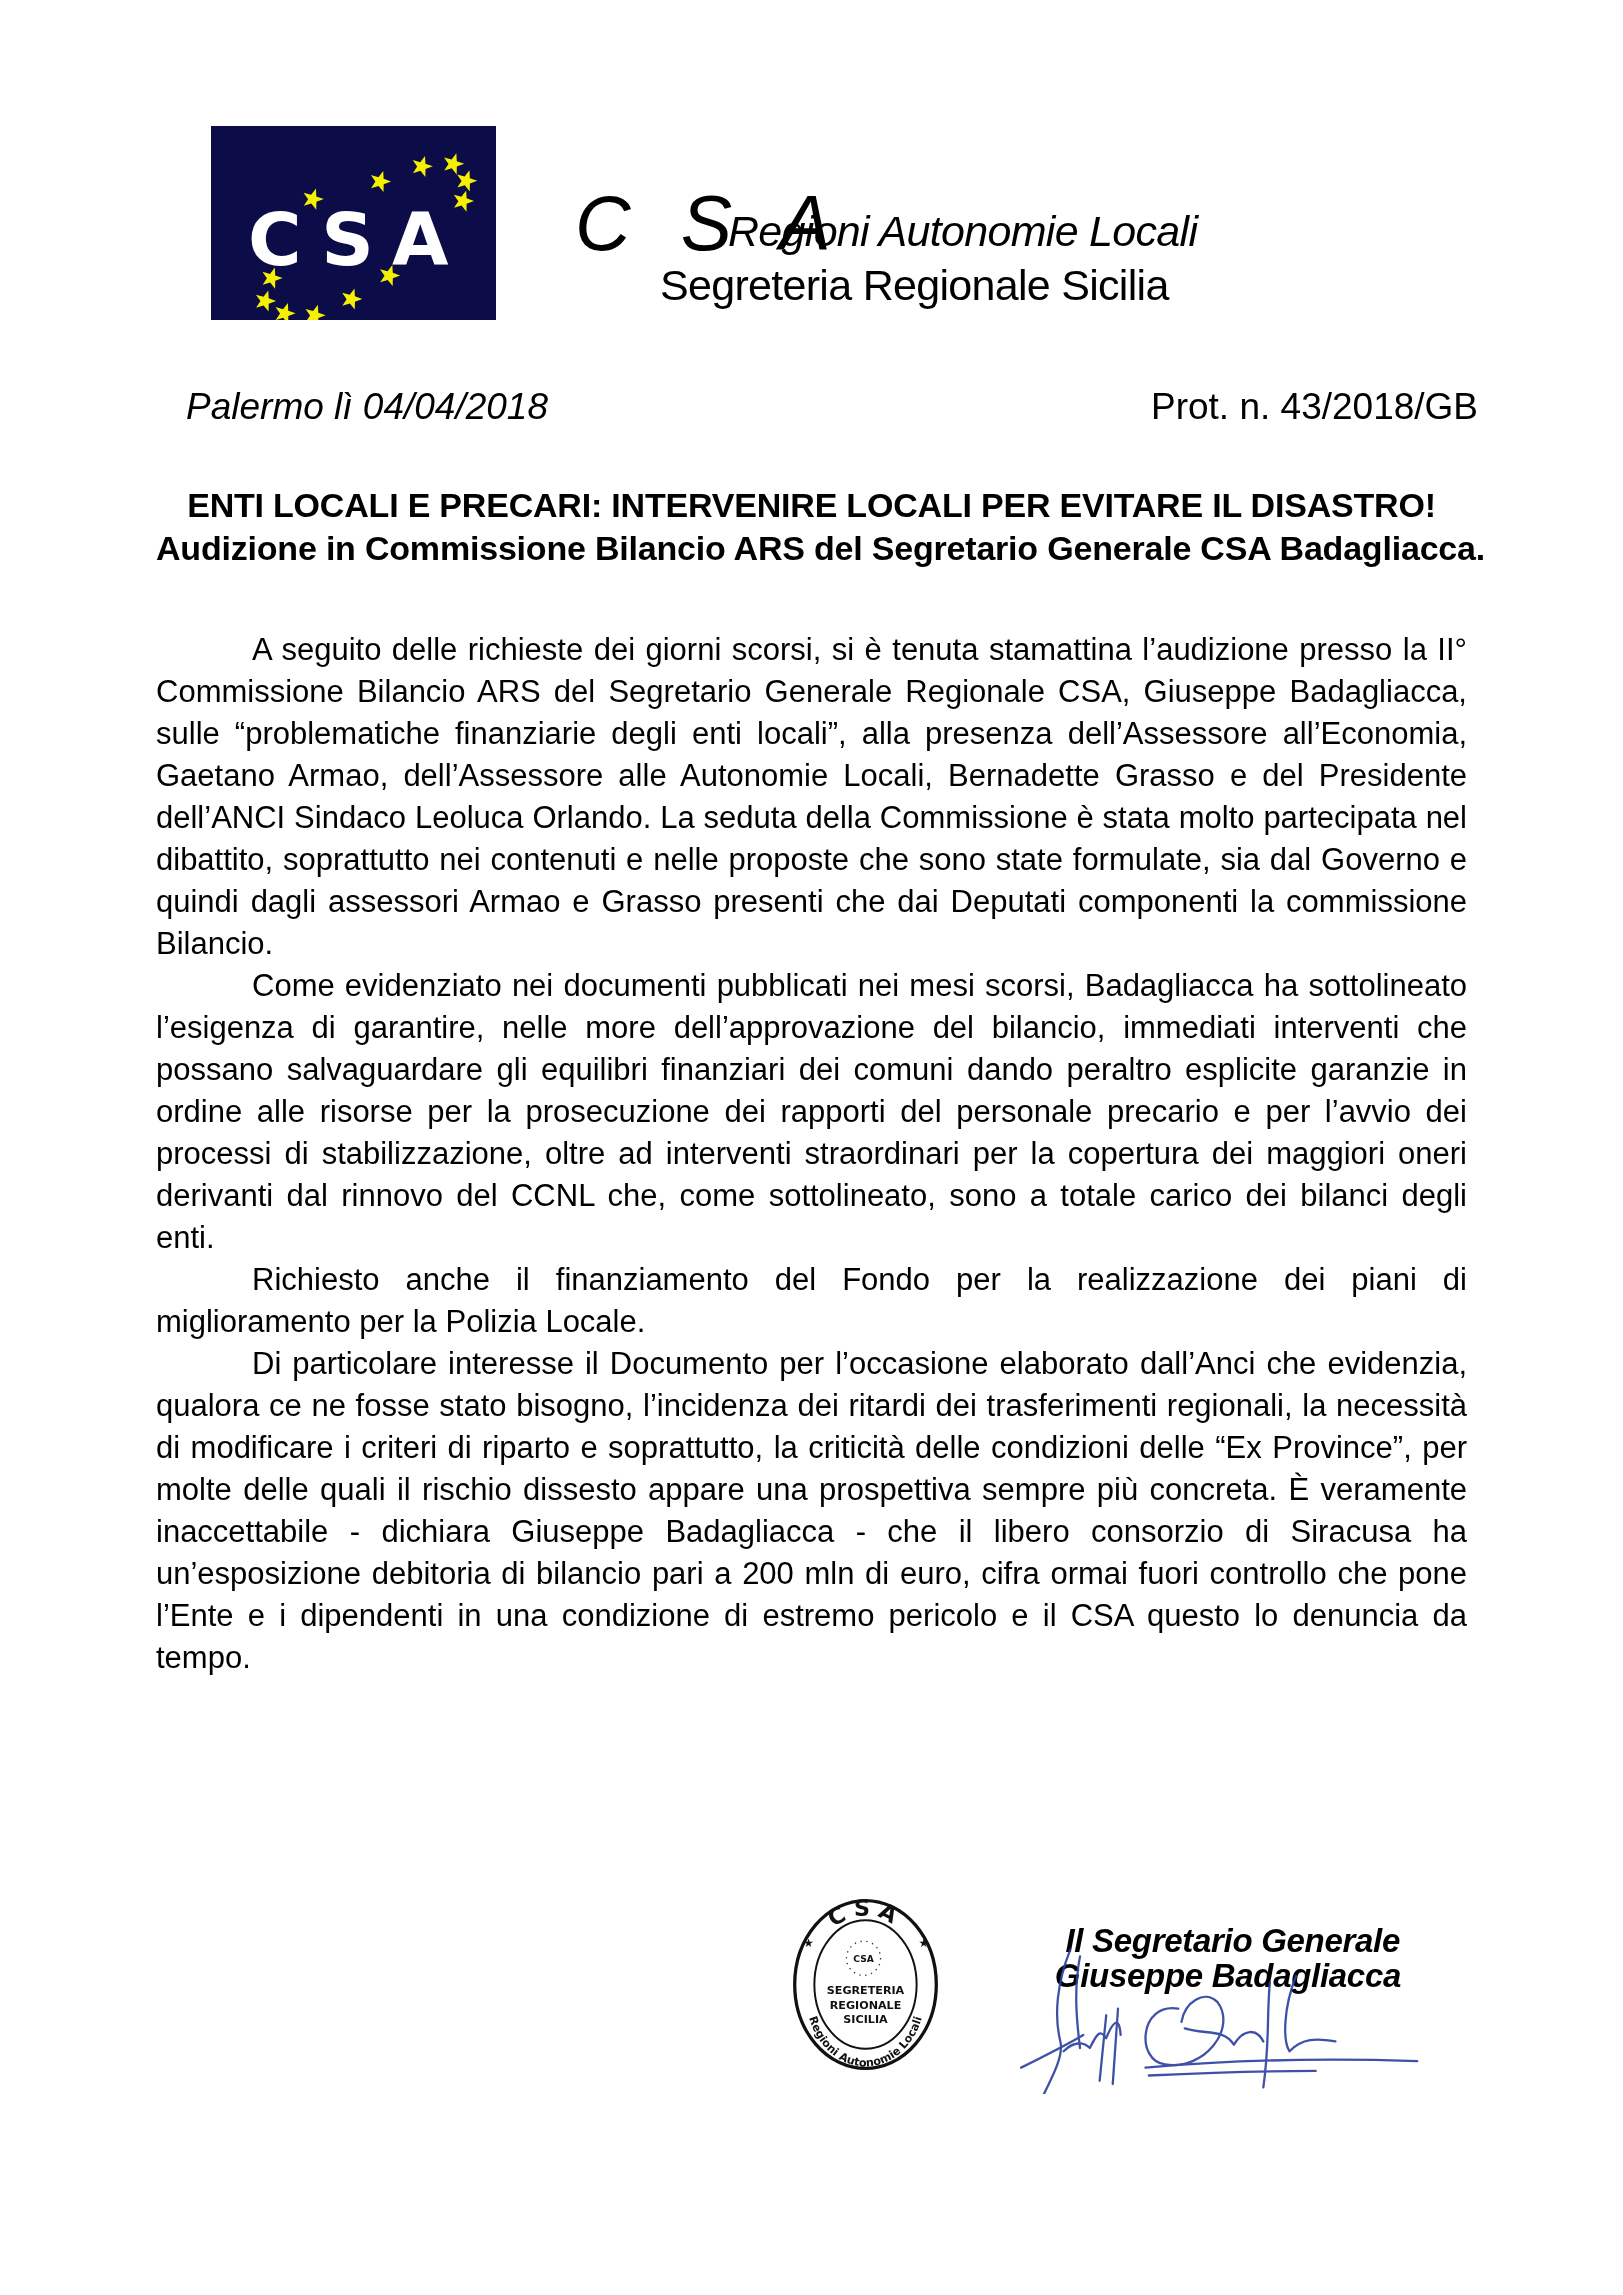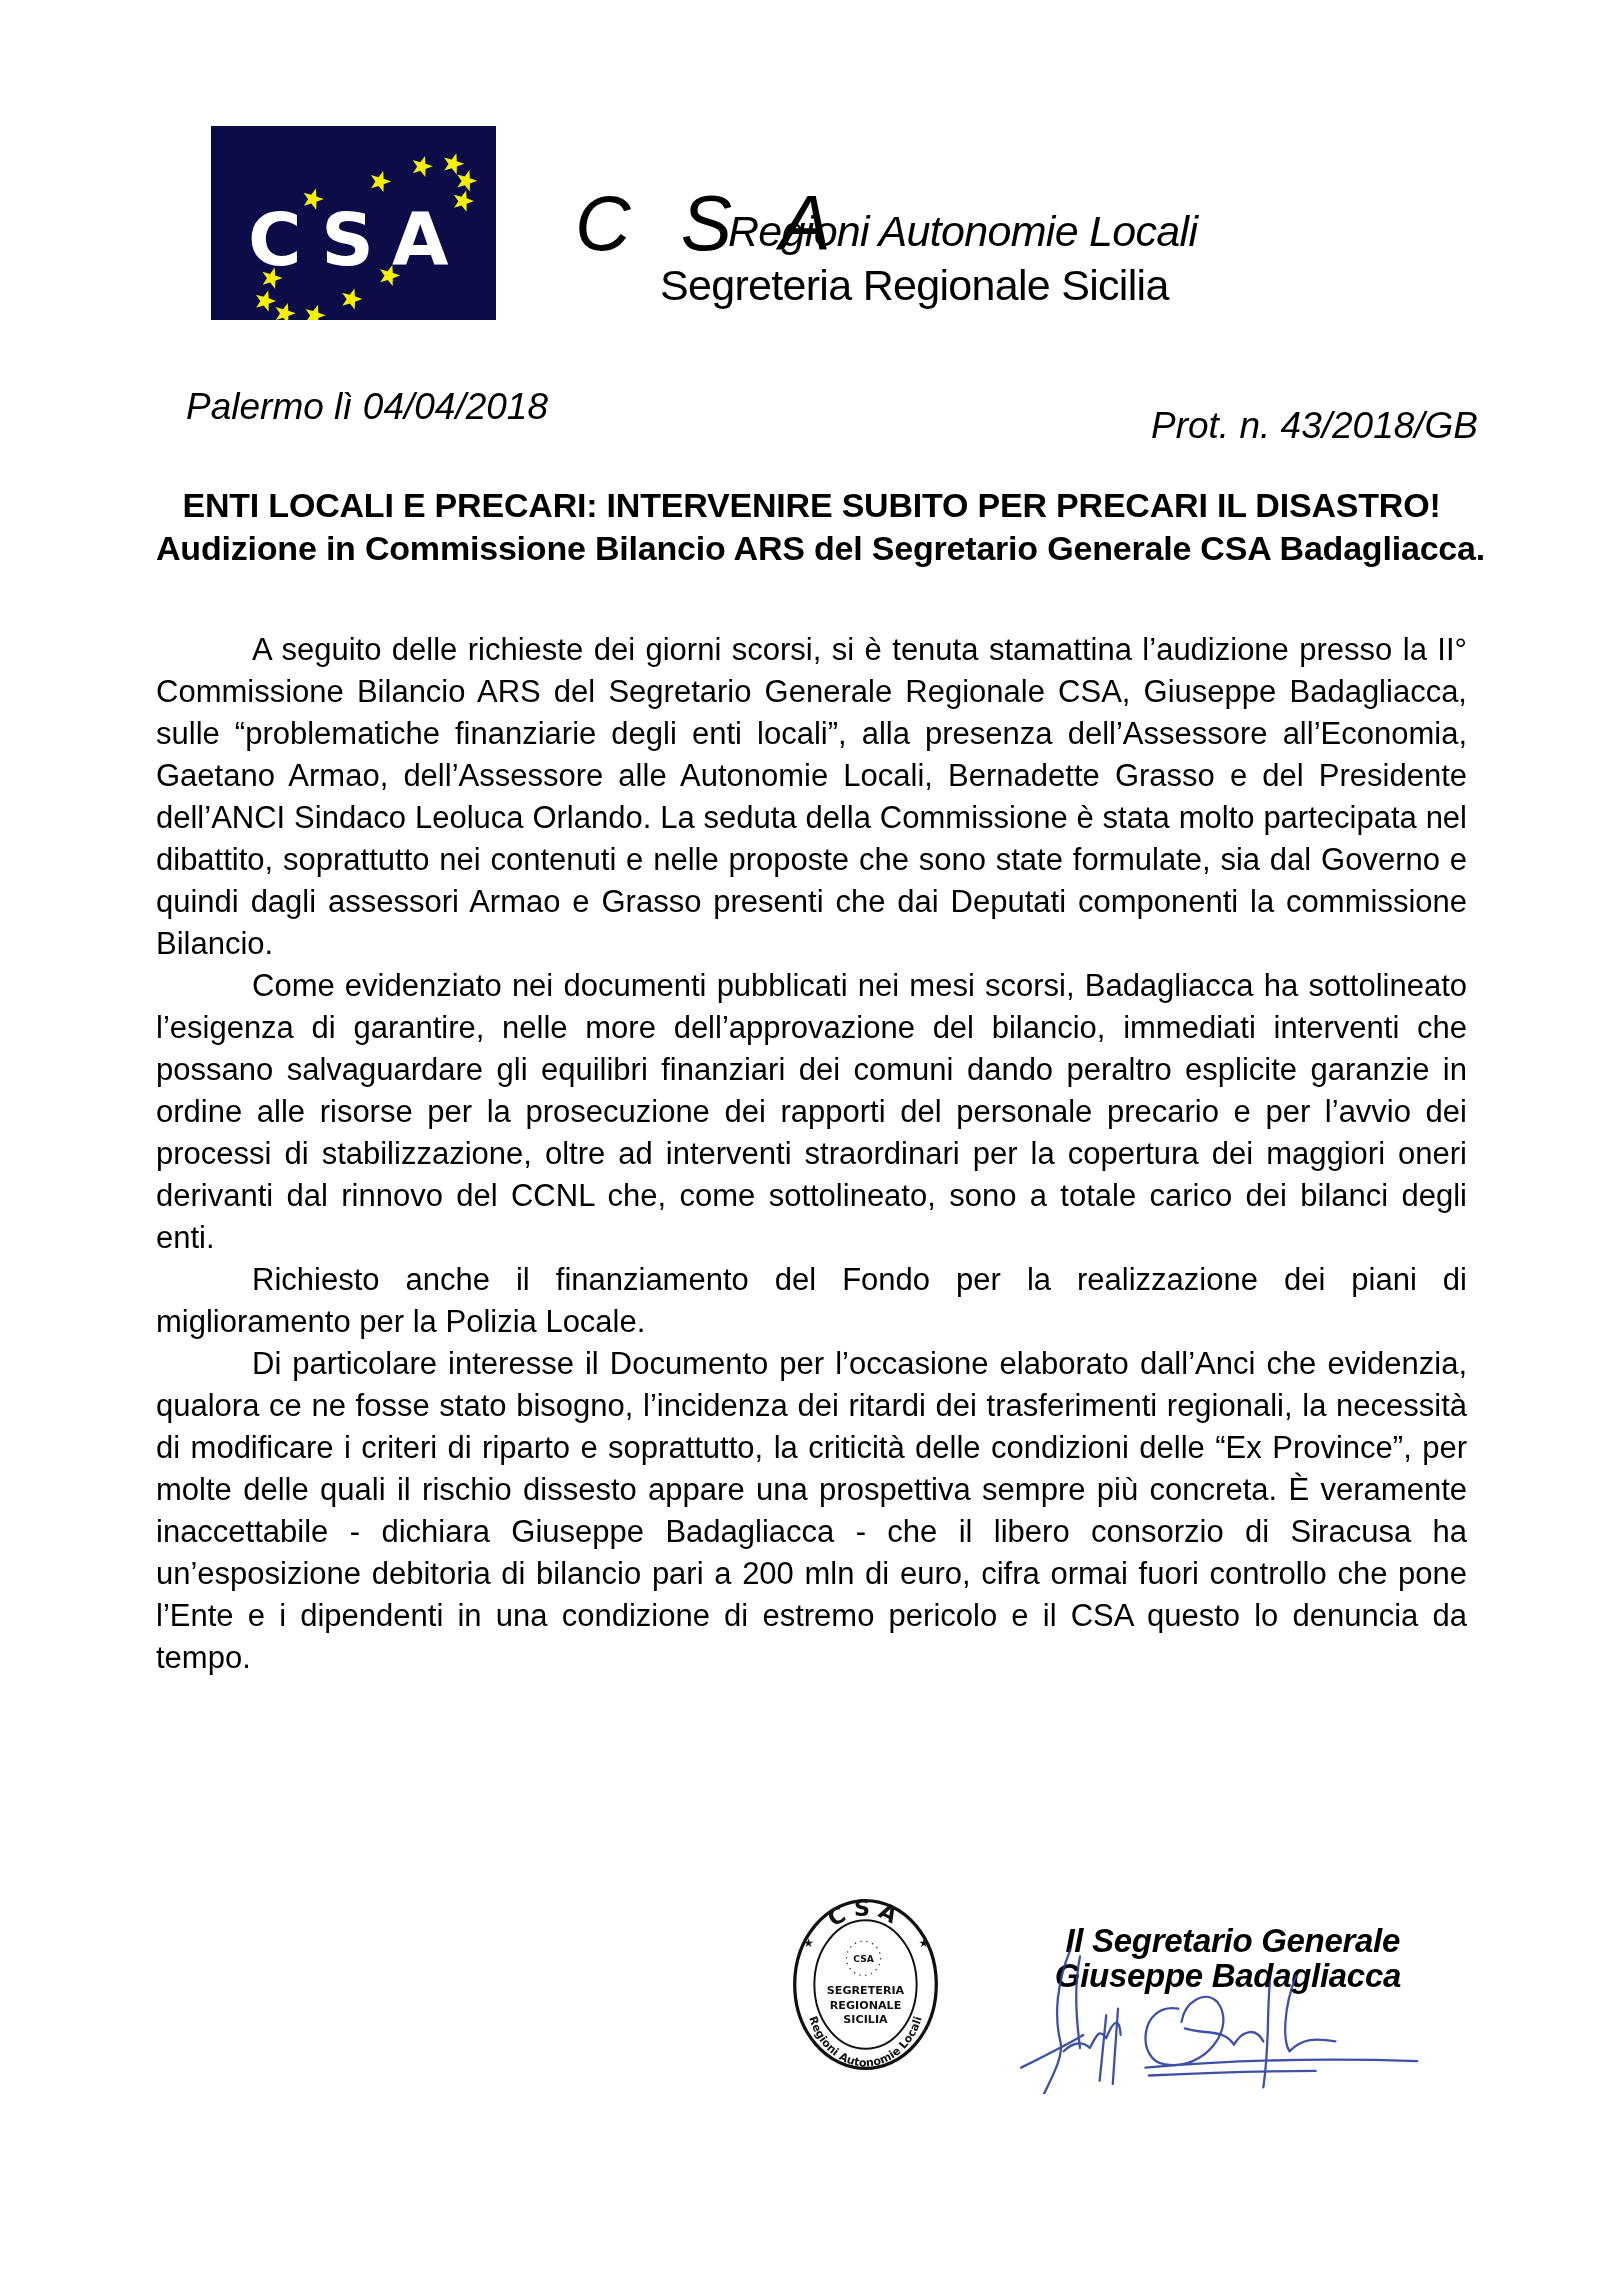--- a/index.html
+++ b/index.html
@@ -10,21 +10,21 @@
   #logo { left:211px; top:126px; width:285px; height:194px; background:#0c0c48; }
   #logo svg { position:absolute; left:0; top:0; width:285px; height:194px; }
   .logo-letters { position:absolute; left:37px; top:77px; width:216px; text-align:center; color:#fff;
     font-family:"DejaVu Sans", sans-serif; font-weight:bold; font-size:73px; line-height:73px; letter-spacing:18.3px; }
 
   #org-csa { left:575px; top:185px; font-size:77px; line-height:77px; font-style:italic; letter-spacing:14.4px; white-space:nowrap; }
   #org-name { left:728px; top:208px; font-size:43px; line-height:46px; font-style:italic; white-space:nowrap; letter-spacing:-0.7px; }
   #org-sub { left:660px; top:262px; font-size:43px; line-height:46px; white-space:nowrap; letter-spacing:-0.7px; }
 
   #date-line { left:186px; top:385px; font-size:37px; line-height:43px; font-style:italic; white-space:nowrap; }
-  #prot-line { left:1151px; top:385px; font-size:37px; line-height:43px; font-style:italic; white-space:nowrap;margin-top:19px; }
+  #prot-line { left:1151px; top:385px; font-size:37px; line-height:43px; white-space:nowrap; }
 
   #title-block { left:156px; top:484px; width:1311px; text-align:center; font-weight:bold; font-size:34px; line-height:43px; }
   #title-block div { white-space:nowrap; letter-spacing:-0.2px; }
 
   #body-text { left:156px; top:629px; width:1311px; font-size:31px; line-height:42px; text-align:justify; }
   #body-text p { margin:0; text-indent:96px; }
 
   
   #stamp { left:790px; top:1896px; width:151px; height:177px; }
   #stamp svg { width:151px; height:177px; }
@@ -62,21 +62,21 @@
 </div>
 
 <div id="org-csa" class="abs">C S A</div>
 <div id="org-name" class="abs">Regioni Autonomie Locali</div>
 <div id="org-sub" class="abs">Segreteria Regionale Sicilia</div>
 
 <div id="date-line" class="abs">Palermo lì 04/04/2018</div>
 <div id="prot-line" class="abs">Prot. n. 43/2018/GB</div>
 
 <div id="title-block" class="abs">
-  <div>ENTI LOCALI E PRECARI: INTERVENIRE SUBITO PER PRECARI IL DISASTRO!</div>
+  <div>ENTI LOCALI E PRECARI: INTERVENIRE LOCALI PER EVITARE IL DISASTRO!</div>
   <div>Audizione in Commissione Bilancio ARS del Segretario Generale CSA Badagliacca.</div>
 </div>
 
 <div id="body-text" class="abs">
   <p>A seguito delle richieste dei giorni scorsi, si è tenuta stamattina l’audizione presso la II° Commissione Bilancio ARS del Segretario Generale Regionale CSA, Giuseppe Badagliacca, sulle “problematiche finanziarie degli enti locali”, alla presenza dell’Assessore all’Economia, Gaetano Armao, dell’Assessore alle Autonomie Locali, Bernadette Grasso e del Presidente dell’ANCI Sindaco Leoluca Orlando. La seduta della Commissione è stata molto partecipata nel dibattito, soprattutto nei contenuti e nelle proposte che sono state formulate, sia dal Governo e quindi dagli assessori Armao e Grasso presenti che dai Deputati componenti la commissione Bilancio.</p>
   <p>Come evidenziato nei documenti pubblicati nei mesi scorsi, Badagliacca ha sottolineato l’esigenza di garantire, nelle more dell’approvazione del bilancio,  immediati interventi che possano salvaguardare gli equilibri finanziari dei comuni dando peraltro esplicite garanzie in ordine alle risorse per la prosecuzione dei rapporti del personale precario e per l’avvio dei processi di stabilizzazione, oltre ad interventi straordinari per la copertura dei maggiori oneri derivanti dal rinnovo del CCNL che, come sottolineato, sono a totale carico dei bilanci degli enti.</p>
   <p>Richiesto anche il finanziamento del Fondo per la realizzazione dei piani di miglioramento per la Polizia Locale.</p>
   <p>Di particolare interesse il Documento per l’occasione elaborato dall’Anci che evidenzia, qualora ce ne fosse stato bisogno, l’incidenza dei ritardi dei trasferimenti regionali, la necessità di modificare i criteri di riparto e soprattutto, la criticità delle condizioni delle “Ex Province”, per molte delle quali il rischio dissesto appare una prospettiva sempre più concreta. È veramente inaccettabile - dichiara Giuseppe Badagliacca - che il libero consorzio di Siracusa ha un’esposizione debitoria di bilancio pari a 200 mln di euro, cifra ormai fuori controllo che pone l’Ente e i dipendenti in una condizione di estremo pericolo e il CSA questo lo denuncia da tempo.</p>
 </div>
 

